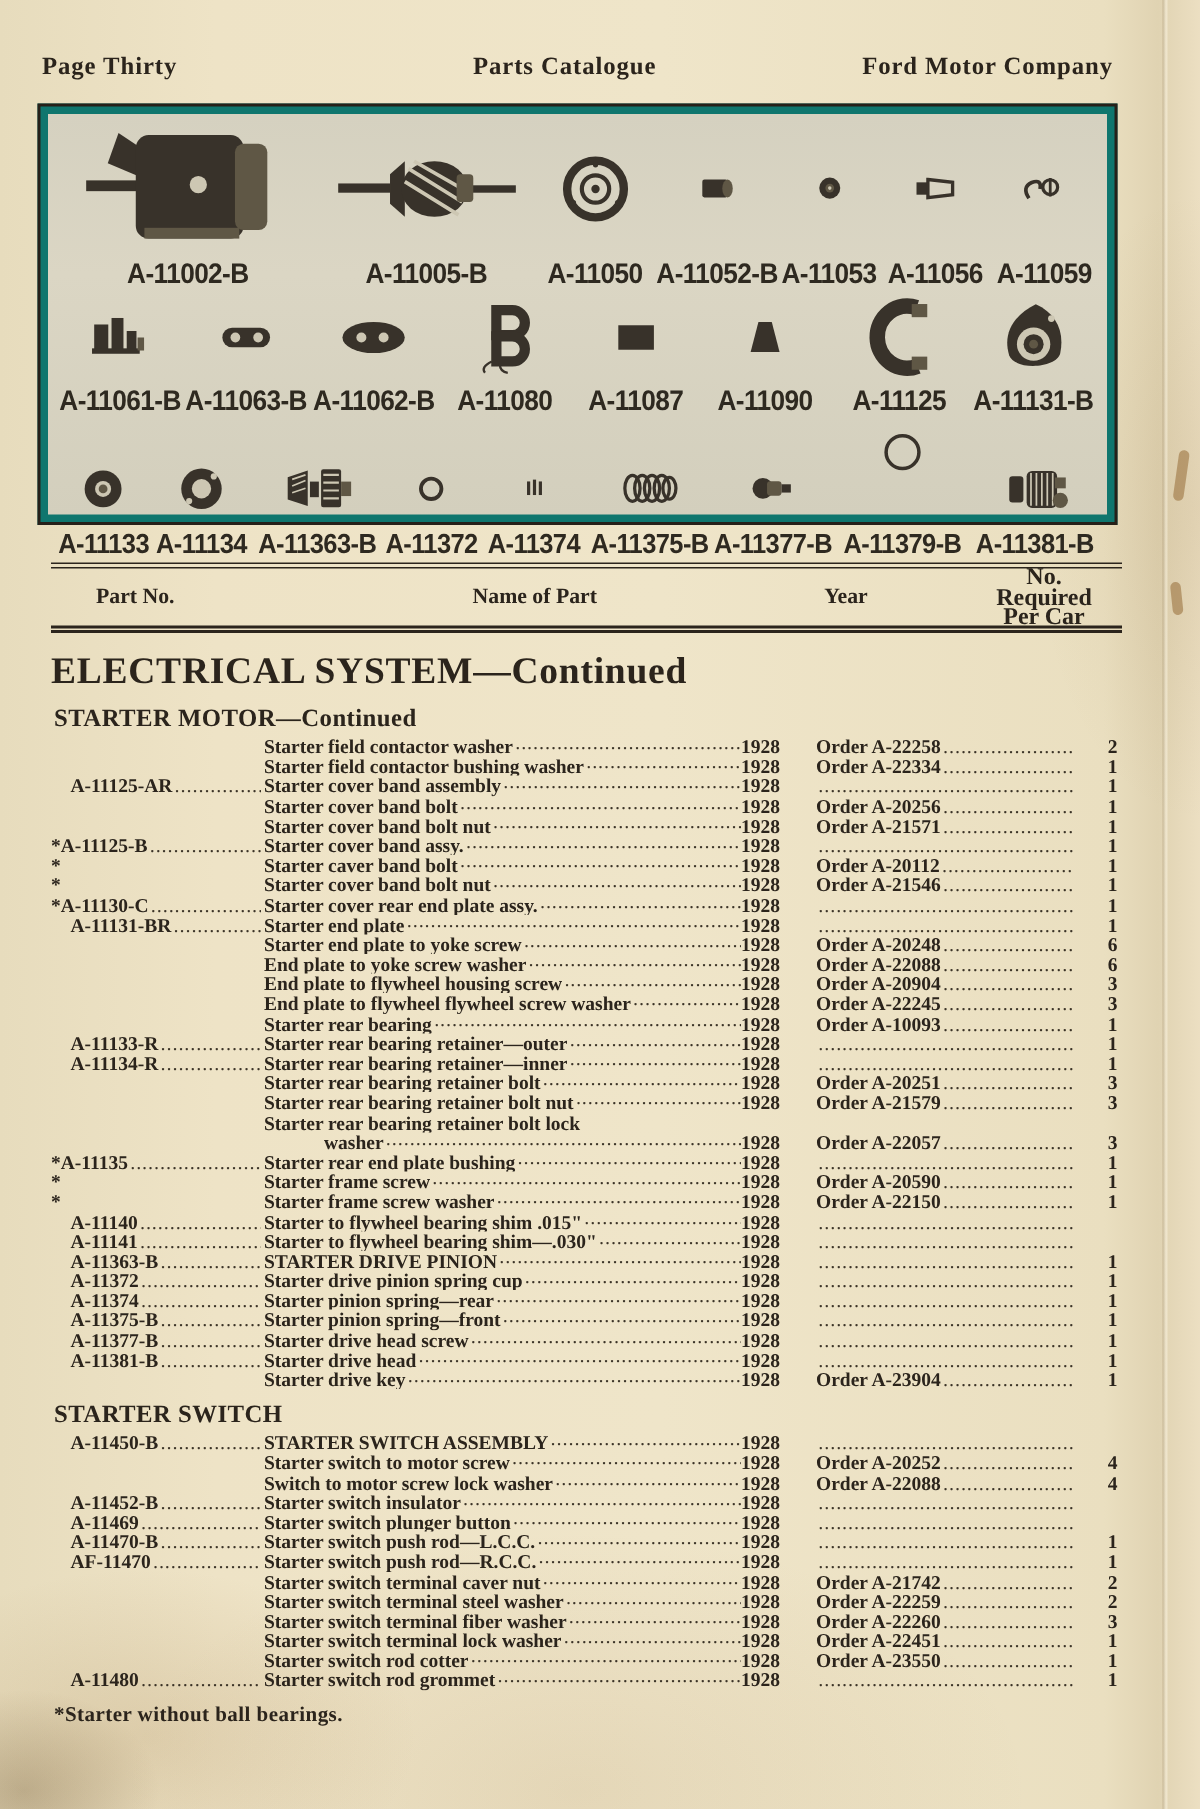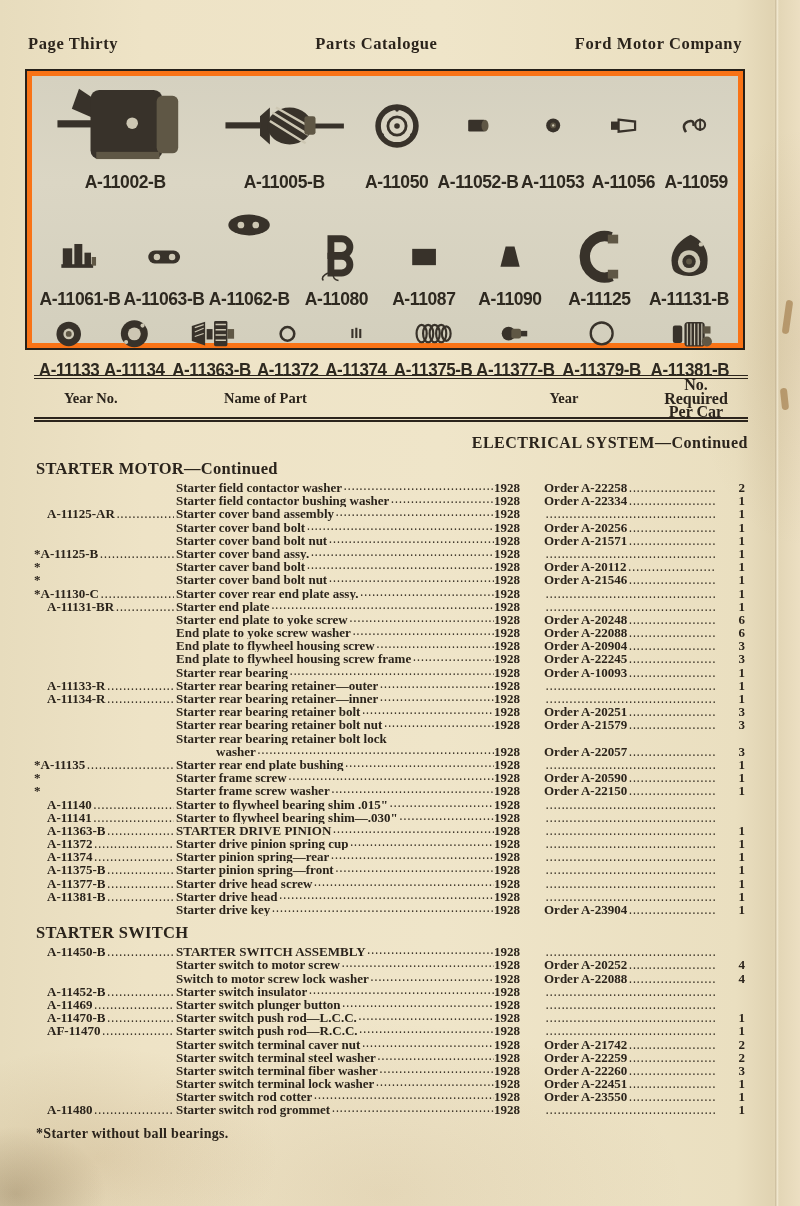--- a/index.html
+++ b/index.html
@@ -19,43 +19,43 @@
     background:linear-gradient(90deg, rgba(105,80,40,.22), rgba(255,250,235,.5) 60%, transparent); }
   .thread { position:absolute; width:7px; border-radius:4px; background:rgba(150,108,55,.55); }
   .t1 { left:784px; top:300px; height:34px; transform:rotate(8deg); }
   .t2 { left:781px; top:388px; height:22px; transform:rotate(-6deg); }
 
   .pagehead { display:flex; justify-content:space-between; align-items:baseline;
     padding:34px 58px 0 28px; font-size:16.5px; font-weight:700; letter-spacing:.6px; }
   .pagehead .c { margin-left:60px; }
 
   .figbox { margin:15px 0 0 25px; width:720px; height:281px;
-    border:2px solid #262019; background:#f97316; padding:5px; }
+    border:2px solid #262019; background:#0f766e; padding:5px; }
   .figinner { width:100%; height:100%;
     background:linear-gradient(180deg,#d5d1c0,#dbd6c4 40%,#d3cfbd);
     display:flex; flex-direction:column; justify-content:space-between; padding:4px 6px 2px; }
   .figrow { display:flex; align-items:flex-end; }
   .figcell { display:flex; flex-direction:column; align-items:center; justify-content:flex-end; min-width:0; }
   .figcell svg { display:block; width:86%; }
   .figlabel { font-family:"Liberation Sans", sans-serif; font-weight:700;
     font-size:17.5px; letter-spacing:-0.4px; white-space:nowrap; color:#2e2920;
     transform:scaleY(1.08); line-height:21px; }
   .figrow.r3 .figlabel { font-size:17px; }
 
   .content { margin:0 52px 0 34px; }
   .thead { margin-top:25px; border-top:4px double #2b241c; border-bottom:5px double #2b241c;
     display:flex; align-items:center; padding:3px 0 2px; height:47px; }
   .thead .h { font-size:14.5px; font-weight:700; }
   .h-part { width:190px; padding-left:30px; }
-  .h-name { width:265px; }
+  .h-name { width:265px; text-align:center; }
   .h-year { width:150px; text-align:center; }
   .h-spacer { flex:1; }
   .h-req { width:104px; text-align:center; font-size:16px; line-height:13.5px; font-weight:700; }
 
-  .title { text-align:right; font-size:16px; font-weight:700; letter-spacing:.5px; margin-top:12px; }
+  .title { text-align:left; font-size:25px; font-weight:700; letter-spacing:.5px; margin-top:12px; }
   .sec-head { font-size:16.5px; font-weight:700; letter-spacing:.3px; margin:7px 0 2px 2px; }
 
   .trow { display:flex; align-items:baseline; height:13.2px; line-height:13.2px;
     font-size:13px; font-weight:700; }
   .c-part { width:140px; display:flex; align-items:baseline; overflow:hidden; }
   .c-part .pn { white-space:nowrap; }
   .c-part .pad { padding-left:13px; }
   .c-name { flex:1; display:flex; align-items:flex-start; overflow:hidden; padding-left:2px; }
   .c-name .nm { white-space:nowrap; }
   .c-name.ind { padding-left:42px; }
@@ -155,21 +155,21 @@
           <div class="figlabel">A-11061-B</div>
         </div>
         <div class="figcell" style="flex: 78 1 0%;">
           <svg viewBox="0 0 100 64" style="height:64px" fill="#38322a" xmlns="http://www.w3.org/2000/svg">
             <rect x="28" y="23" width="44" height="18" rx="9"></rect>
             <circle cx="40" cy="32" r="4.5" fill="#cdc7b3"></circle>
             <circle cx="61" cy="32" r="4.5" fill="#cdc7b3"></circle>
           </svg>
           <div class="figlabel">A-11063-B</div>
         </div>
-        <div class="figcell" style="flex: 80 1 0%; gap: 32px;">
+        <div class="figcell" style="flex: 80 1 0%;">
           <svg viewBox="0 0 100 64" style="height:64px" fill="#38322a" xmlns="http://www.w3.org/2000/svg">
             <ellipse cx="50" cy="32" rx="28" ry="14"></ellipse>
             <circle cx="39" cy="32" r="4.5" fill="#cdc7b3"></circle>
             <circle cx="59" cy="32" r="4.5" fill="#cdc7b3"></circle>
           </svg>
           <div class="figlabel">A-11062-B</div>
         </div>
         <div class="figcell" style="flex: 82 1 0%;">
           <svg viewBox="0 0 100 64" style="height:64px" fill="#38322a" xmlns="http://www.w3.org/2000/svg">
             <path d="M42 8 h14 a11 11 0 0 1 0 22 h-14 z" fill="none" stroke="#38322a" stroke-width="9"></path>
@@ -265,21 +265,21 @@
           <div class="figlabel">A-11375-B</div>
         </div>
         <div class="figcell" style="flex: 80 1 0%;">
           <svg viewBox="0 0 100 64" style="height:50px" fill="#38322a" xmlns="http://www.w3.org/2000/svg">
             <circle cx="40" cy="30" r="10"></circle>
             <rect x="44" y="23" width="14" height="14" rx="3" fill="#5f5745"></rect>
             <rect x="58" y="26" width="9" height="8"></rect>
           </svg>
           <div class="figlabel">A-11377-B</div>
         </div>
-        <div class="figcell" style="flex: 92 1 0%;">
+        <div class="figcell" style="flex: 92 1 0%; gap: 24px;">
           <svg viewBox="0 0 100 64" style="height:50px" fill="#38322a" xmlns="http://www.w3.org/2000/svg">
             <circle cx="50" cy="30" r="14" fill="none" stroke="#38322a" stroke-width="3"></circle>
           </svg>
           <div class="figlabel">A-11379-B</div>
         </div>
         <div class="figcell" style="flex: 84 1 0%;">
           <svg viewBox="0 0 100 64" style="height:50px" fill="#38322a" xmlns="http://www.w3.org/2000/svg">
             <rect x="26" y="19" width="13" height="24" rx="3"></rect>
             <rect x="42" y="14" width="28" height="34" rx="5"></rect>
             <path d="M46 16 v30 m5 -30 v30 m5 -30 v30 m5 -30 v30 m5 -30 v30" stroke="#cdc7b3" stroke-width="1.6"></path>
@@ -287,21 +287,21 @@
             <circle cx="73" cy="41" r="7" fill="#5f5745"></circle>
           </svg>
           <div class="figlabel">A-11381-B</div>
         </div>
       </div>
     </div>
 </div>
 
 <div class="content">
   <div class="thead">
-    <div class="h h-part">Year No.</div>
+    <div class="h h-part">Part No.</div>
     <div class="h h-name">Name of Part</div>
     <div class="h h-year">Year</div>
     <div class="h-spacer"></div>
     <div class="h-req">
       <div>No.</div>
       <div>Required</div>
       <div>Per Car</div>
     </div>
   </div>
 
@@ -486,21 +486,21 @@
         <div class="c-year">1928</div>
         <div class="c-order">
           <span class="ot">Order  A-20904</span>
           <span class="dots">..........................................................................................</span>
         </div>
         <div class="c-qty">3</div>
       </div>
       <div class="trow">
         <div class="c-part"></div>
         <div class="c-name">
-          <span class="nm">End plate to flywheel housing screw frame</span>
+          <span class="nm">End plate to flywheel flywheel screw washer</span>
           <span class="dots">..........................................................................................</span>
         </div>
         <div class="c-year">1928</div>
         <div class="c-order">
           <span class="ot">Order  A-22245</span>
           <span class="dots">..........................................................................................</span>
         </div>
         <div class="c-qty">3</div>
       </div>
       <div class="trow">

